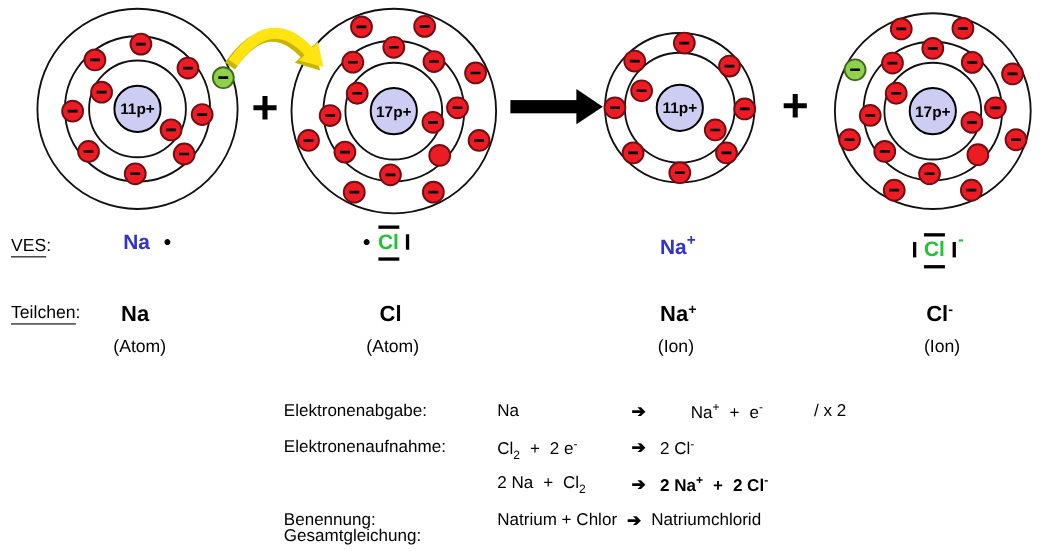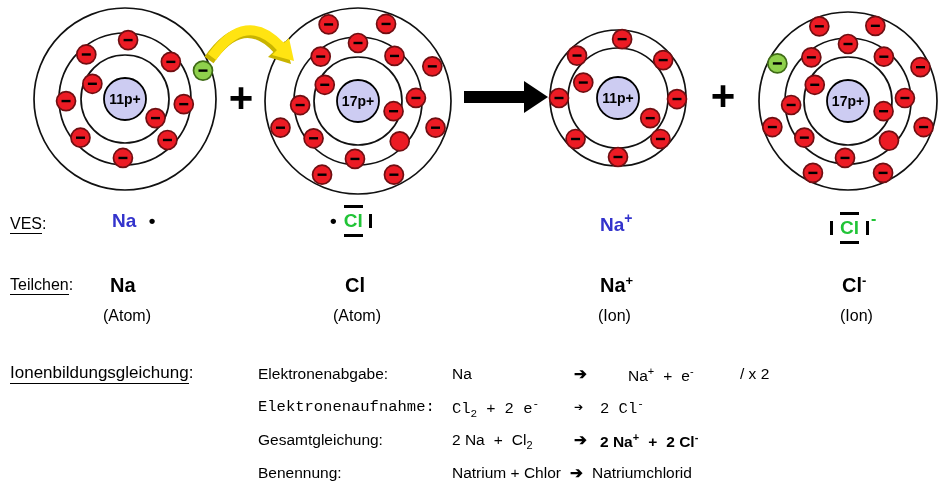--- a/index.html
+++ b/index.html
@@ -222,41 +222,38 @@
     <span>Na</span><span class="tsup">+</span>
   </div>
   <div class="abs sym20" style="left:842px; top:273px;">
     <span>Cl</span><span class="tsup">-</span>
   </div>
   <div class="abs kind" style="left:103px; top:307px;">(Atom)</div>
   <div class="abs kind" style="left:333px; top:307px;">(Atom)</div>
   <div class="abs kind" style="left:598px; top:307px;">(Ion)</div>
   <div class="abs kind" style="left:840px; top:307px;">(Ion)</div>
 
-  <div class="abs eqhead" style="left:10px; top:363px;">
-    <span class="uw">Ionenbildungsgleichung</span><span>:</span>
-  </div>
 
   <div class="eqrow" style="top:365px;">
     <span style="left:258px;">Elektronenabgabe:</span>
     <span style="left:452px;"><span>Na</span><sub></sub></span>
     <span class="eqarrow" style="left:574px;">➔</span>
     <span style="left:628px;"><span>Na</span><sup>+</sup><span class="plus">+</span><span>e</span><sup>-</sup></span>
     <span style="left:740px;">/ x 2</span>
   </div>
 
-  <div class="eqrow" style="top:398px;font-family:Liberation Mono, monospace;">
+  <div class="eqrow" style="top:398px;">
     <span style="left:258px;">Elektronenaufnahme:</span>
     <span style="left:452px;"><span>Cl</span><sub>2</sub><span class="plus">+</span><span>2 e</span><sup>-</sup></span>
     <span class="eqarrow" style="left:574px;">➔</span>
     <span style="left:600px;"><span>2 Cl</span><sup>-</sup></span>
   </div>
 
   <div class="eqrow" style="top:431px;">
-    <span style="left:258px;">Gesamtgleichung:</span>
+    <span style="left:258px;margin-top:48px;">Gesamtgleichung:</span>
     <span style="left:452px;"><span>2 Na</span><span class="plus">+</span><span>Cl</span><sub>2</sub></span>
     <span class="eqarrow" style="left:574px;">➔</span>
     <span style="left:600px;font-weight:bold;"><span>2 Na</span><sup>+</sup><span class="plus">+</span><span>2 Cl</span><sup>-</sup></span>
   </div>
 
   <div class="eqrow" style="top:464px;">
     <span style="left:258px;">Benennung:</span>
     <span style="left:452px;">Natrium + Chlor</span>
     <span class="eqarrow" style="left:570px;">➔</span>
     <span style="left:592px;">Natriumchlorid</span>

